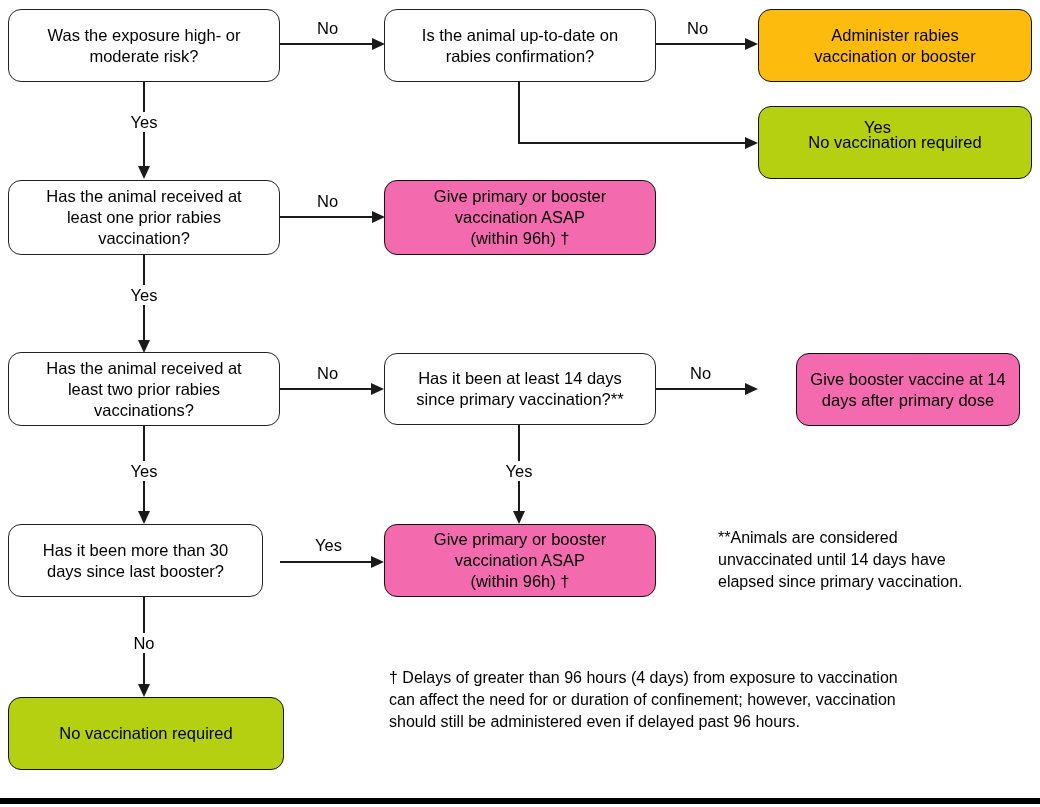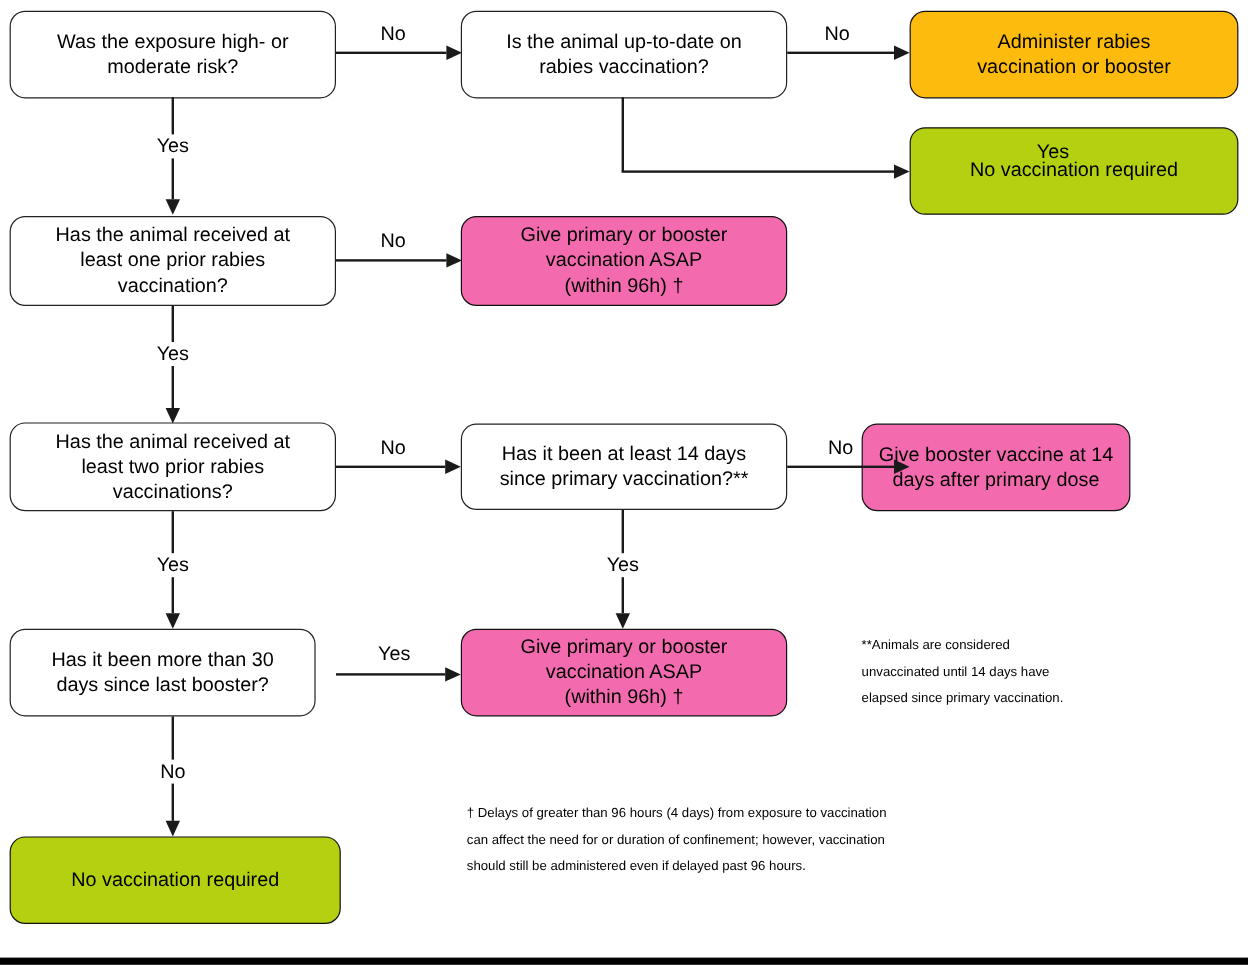--- a/index.html
+++ b/index.html
@@ -33,32 +33,32 @@
     border-top:6px solid transparent;border-bottom:6px solid transparent;
     border-left:13px solid #1a1a1a;}
   .ah-d{position:absolute;width:0;height:0;
     border-left:6px solid transparent;border-right:6px solid transparent;
     border-top:13px solid #1a1a1a;}
 
   .lab{position:absolute;font-size:16.5px;line-height:20px;}
   .vlab{position:absolute;font-size:16.5px;line-height:20px;
     transform:translateX(-50%);background:#ffffff;padding:0 3px;}
 
-  .note{position:absolute;font-size:11px;line-height:22px;white-space:pre-line;}
+  .note{position:absolute;font-size:16px;line-height:22px;white-space:pre-line;}
 
   
   #b-risk{left:8px;top:9px;width:272px;height:73px;}
   #b-uptodate{left:384px;top:9px;width:272px;height:73px;}
   #b-administer{left:758px;top:9px;width:274px;height:73px;}
   #b-novacc-top{left:758px;top:106px;width:274px;height:73px;}
   #b-oneprior{left:8px;top:180px;width:272px;height:75px;}
   #b-asap-top{left:384px;top:180px;width:272px;height:75px;}
   #b-twoprior{left:8px;top:352px;width:272px;height:74px;}
   #b-14days{left:384px;top:353px;width:272px;height:72px;}
-  #b-booster14{left:718px;top:353px;width:224px;height:73px;}
+  #b-booster14{left:796px;top:353px;width:224px;height:73px;}
   #b-30days{left:8px;top:524px;width:255px;height:73px;}
   #b-asap-bottom{left:384px;top:524px;width:272px;height:73px;}
   #b-novacc-bottom{left:8px;top:697px;width:276px;height:73px;}
 
   
   #hl-risk-no{left:280px;top:43px;width:92px;}        #ah-risk-no{left:372px;top:38px;}
   #hl-uptodate-no{left:656px;top:43px;width:89px;}    #ah-uptodate-no{left:745px;top:38px;}
   #hl-uptodate-yes{left:518px;top:142px;width:227px;} #ah-uptodate-yes{left:745px;top:137px;}
   #hl-oneprior-no{left:280px;top:216px;width:92px;}   #ah-oneprior-no{left:372px;top:211px;}
   #hl-twoprior-no{left:280px;top:388px;width:91px;}   #ah-twoprior-no{left:371px;top:383px;}
@@ -95,21 +95,21 @@
   #bottom-bar{position:absolute;left:0;top:798px;width:1040px;height:6px;background:#000;}
 </style>
 </head>
 <body>
 
 <div id="canvas">
 
   <div class="box" id="b-risk">Was the exposure high- or
 moderate risk?</div>
   <div class="box" id="b-uptodate">Is the animal up-to-date on
-rabies vaccination?</div>
+rabies confirmation?</div>
   <div class="box orange" id="b-administer">Administer rabies
 vaccination or booster</div>
   <div class="box green" id="b-novacc-top">No vaccination required</div>
   <div class="box" id="b-oneprior">Has the animal received at
 least one prior rabies
 vaccination?</div>
   <div class="box pink" id="b-asap-top">Give primary or booster
 vaccination ASAP
 (within 96h) †</div>
   <div class="box" id="b-twoprior">Has the animal received at

